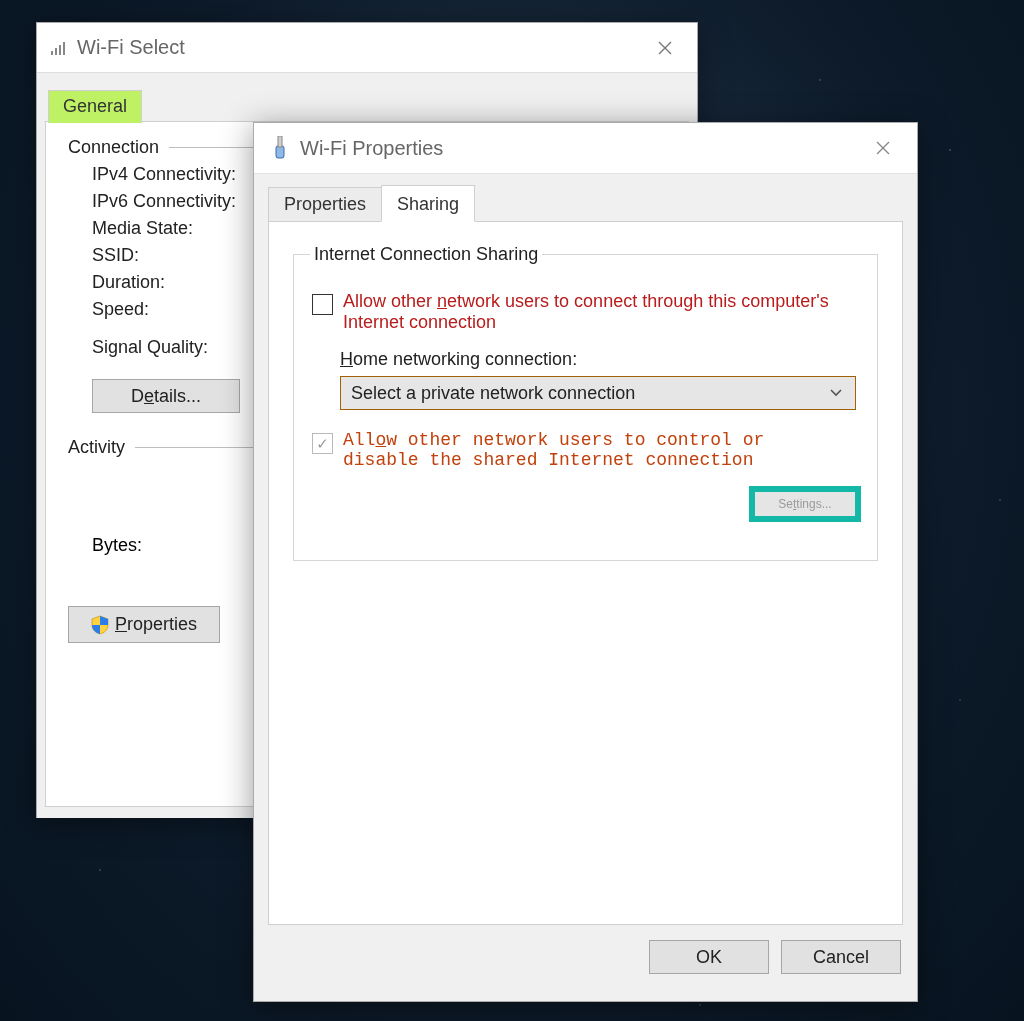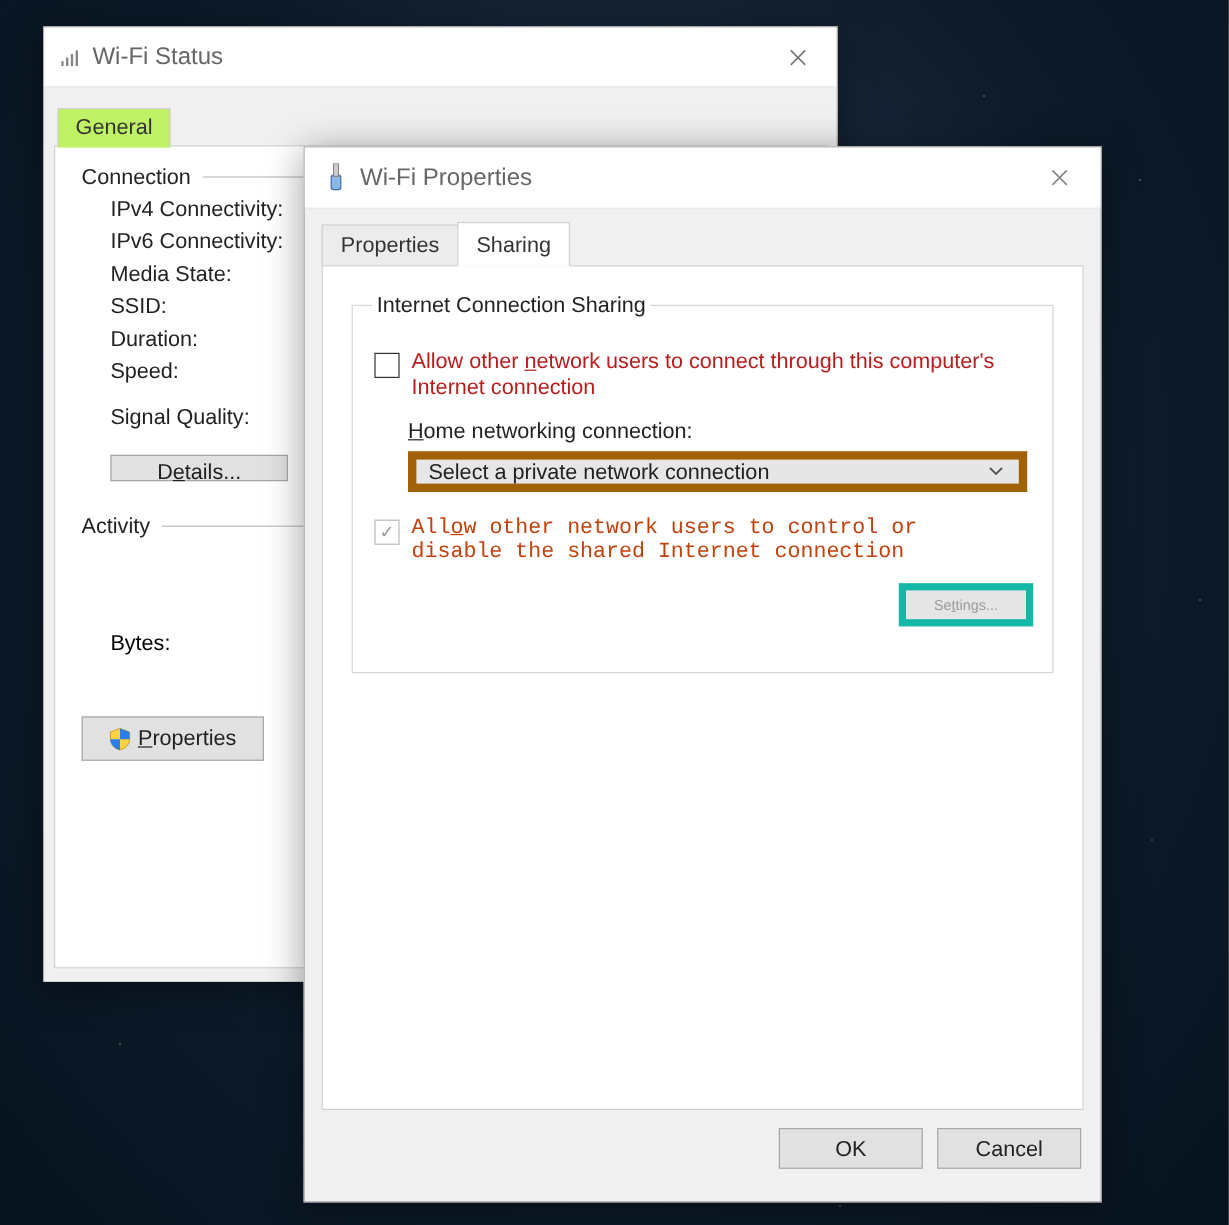--- a/index.html
+++ b/index.html
@@ -125,21 +125,21 @@
   .win-btn {
     background: #e1e1e1;
     border: 1px solid #a6a6a6;
     font-size: 18px;
     color: #222;
     padding: 3px 18px;
     min-width: 120px;
     box-sizing: border-box;
     text-align: center;
   }
-  .details-btn { width: 148px; height: 22px; }
+  .details-btn { width: 148px; height: 34px; }
 
   .activity-section { margin-top: 24px; }
 
   .bytes-row { padding: 74px 0 0 24px; font-size:18px; }
 
   .props-row { padding: 50px 0 0 0; }
   .props-btn {
     width: 152px; height: 37px;
     display: inline-flex; align-items:center; justify-content:center;
     gap:6px;
@@ -256,21 +256,21 @@
   .chk-label.disabled { color:#c2410c;font-family:Liberation Mono, monospace; }
 
   .home-label {
     margin: 4px 0 6px 30px;
     font-size: 18px;
     color: #222;
   }
   .home-select {
     margin: 0 0 20px 30px;
     width: 516px; height: 34px;
-    border: 7px solid #a16207;
+    border: 1px solid #a16207;
     background: #e6e6e6;
     display:flex; align-items:center;
     padding: 0 10px;
     font-size: 18px;
     color:#222;
     box-sizing:border-box;
     position: relative;
   }
   .home-select .chev {
     margin-left:auto;
@@ -314,21 +314,21 @@
 <div class="window status-window">
   <div class="status-titlebar">
     <span class="wifi-bars-icon">
       <svg width="18" height="14" viewBox="0 0 18 14">
         <rect x="0" y="10" width="2" height="4" fill="#888"></rect>
         <rect x="4" y="7" width="2" height="7" fill="#888"></rect>
         <rect x="8" y="4" width="2" height="10" fill="#888"></rect>
         <rect x="12" y="1" width="2" height="13" fill="#888"></rect>
       </svg>
     </span>
-    <span class="status-title">Wi-Fi Status</span>
+    <span class="status-title">Wi-Fi Select</span>
     <span class="status-close">
       <svg width="16" height="16" viewBox="0 0 16 16">
           <path d="M2 2 L14 14 M14 2 L2 14" stroke="#777" stroke-width="1.4"></path>
         </svg>
     </span>
   </div>
 
   <div class="status-body">
     <div class="status-tabbar">
       <div class="status-tab">General</div>

